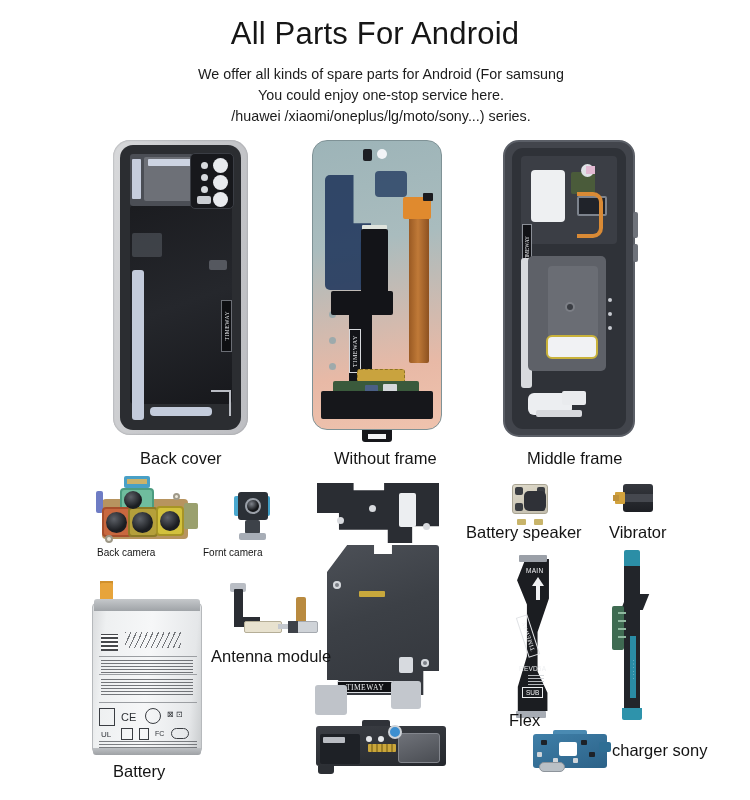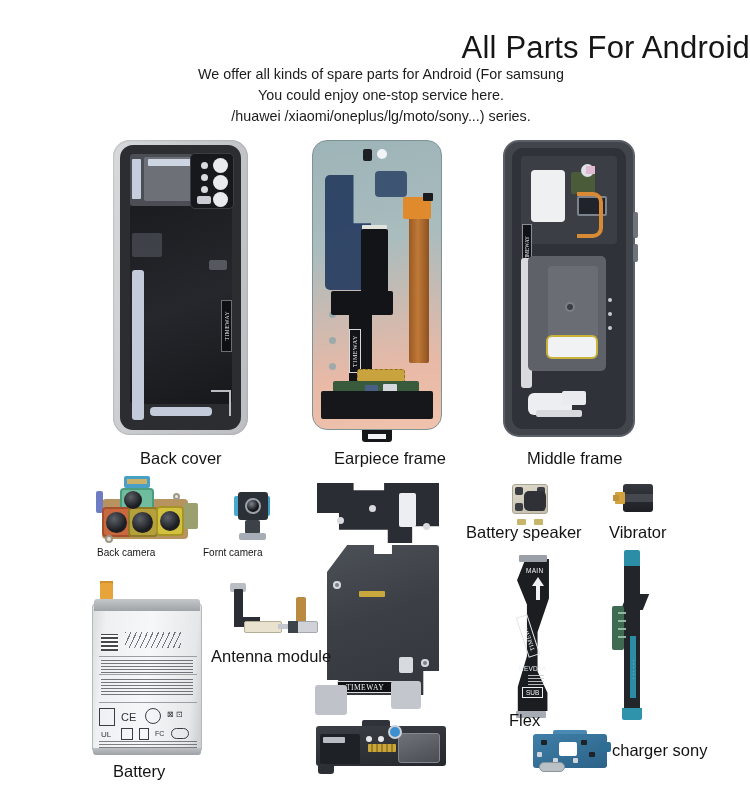--- a/index.html
+++ b/index.html
@@ -10,22 +10,22 @@
     background:#ffffff;
     font-family:"Liberation Sans", sans-serif;
     color:#111;
     overflow:hidden;
     position:relative;
   }
   #page { position:relative; width:750px; height:800px; }
 
   
   .title {
-    position:absolute; left:0; top:30px; width:750px;
-    text-align:right;
+    position:absolute; left:0; top:16px; width:750px;
+    text-align:center;
     font-size:31px; font-weight:400; letter-spacing:.2px;
     color:#161616;
   }
   .subtitle {
     position:absolute; left:0; top:64px; width:750px;
     text-align:center;
     font-size:14.3px; line-height:21px; color:#1c1c1c;
   }
   .subtitle div { white-space:nowrap;padding-left:12px; }
 
@@ -516,21 +516,21 @@
         <div class="wf-goldpad"></div>
         <div class="wf-pcb"></div>
         <div class="wf-chip1"></div>
         <div class="wf-chip2"></div>
         <div class="wf-botbar"></div>
       </div>
       <div class="wf-tab"></div>
       <div class="wf-tabin"></div>
     </div>
   </div>
-  <div class="caption c16" style="left:334px; top:450px;">Earpiece frame</div>
+  <div class="caption c16" style="left:334px; top:450px;">Without frame</div>
 
   <div class="part" id="middleframe">
     <div class="art">
       <div class="mf-frame">
         <div class="mf-inner">
           <div class="mf-topsec">
             <div class="mf-whiteblk"></div>
             <div class="mf-greenpcb"></div>
             <div class="mf-chip"></div>
             <div class="mf-lens"></div>

